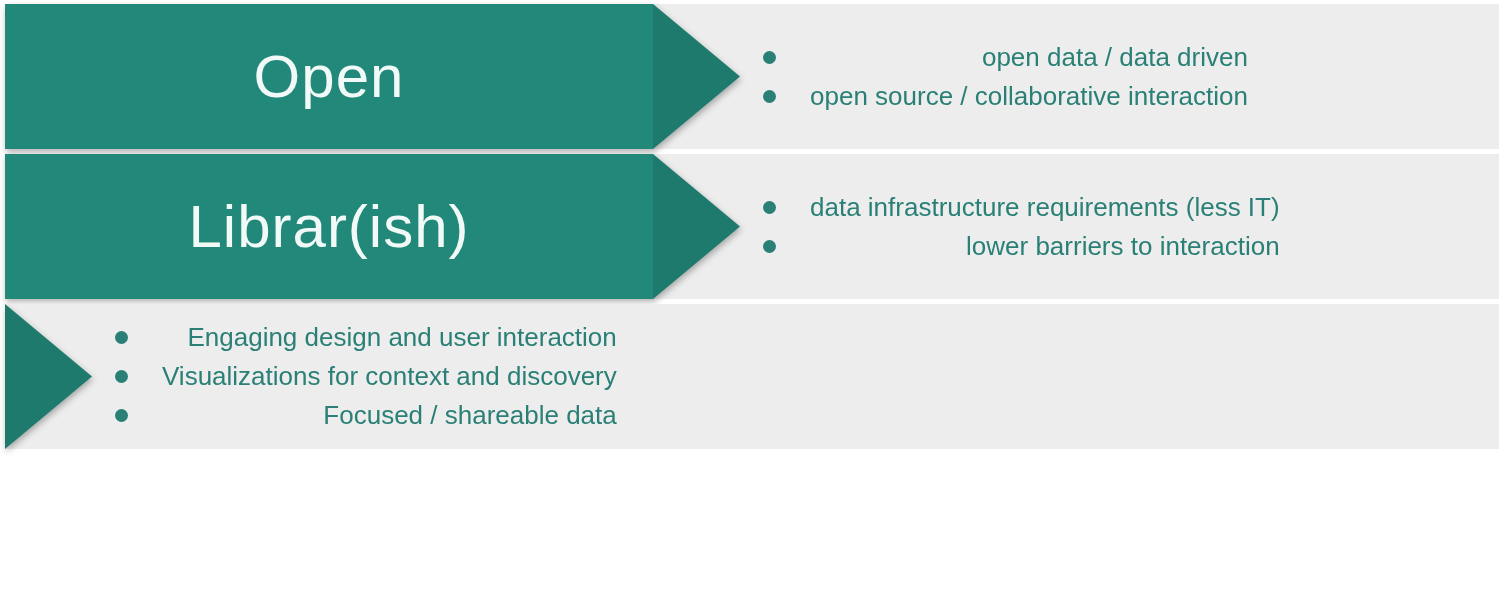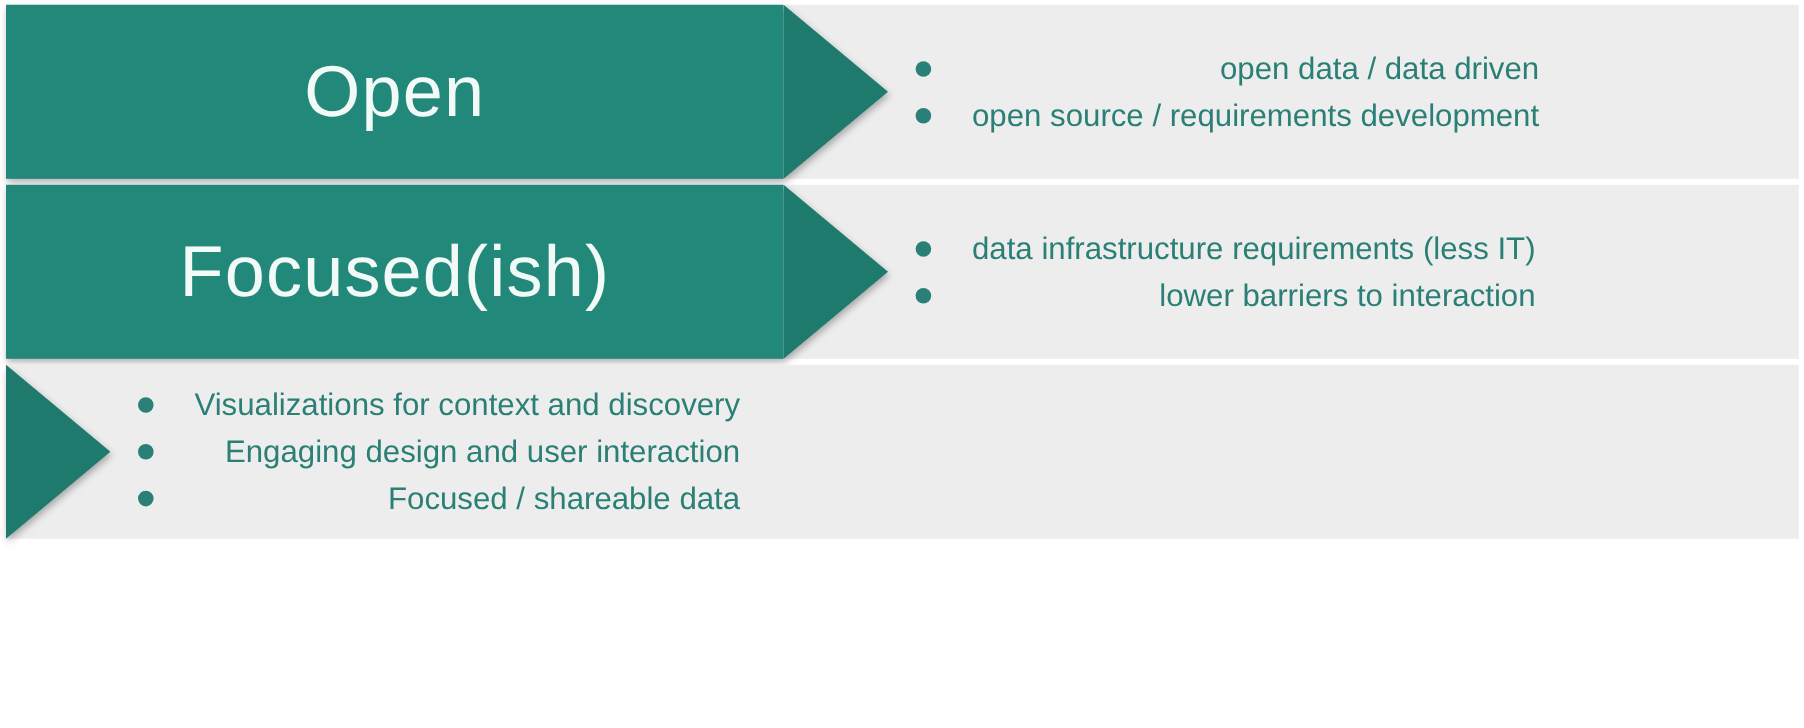--- a/index.html
+++ b/index.html
@@ -81,42 +81,42 @@
 
   <div class="row">
     <div class="banner">
       <div class="banner-rect">
         <span class="banner-label">Open</span>
       </div>
       <div class="banner-tip"></div>
     </div>
     <ul class="bullets">
       <li><span class="dot"></span><span>open data / data driven</span></li>
-      <li><span class="dot"></span><span>open source / requirements development</span></li>
+      <li><span class="dot"></span><span>open source / collaborative interaction</span></li>
     </ul>
   </div>
 
   <div class="row">
     <div class="banner">
       <div class="banner-rect">
-        <span class="banner-label">Focused(ish)</span>
+        <span class="banner-label">Librar(ish)</span>
       </div>
       <div class="banner-tip"></div>
     </div>
     <ul class="bullets">
       <li><span class="dot"></span><span>data infrastructure requirements (less IT)</span></li>
       <li><span class="dot"></span><span>lower barriers to interaction</span></li>
     </ul>
   </div>
 
 
   <div class="row">
     <div class="banner">
       <div class="banner-tip"></div>
     </div>
     <ul class="bullets">
+      <li><span class="dot"></span><span>Engaging design and user interaction</span></li>
       <li><span class="dot"></span><span>Visualizations for context and discovery</span></li>
-      <li><span class="dot"></span><span>Engaging design and user interaction</span></li>
       <li><span class="dot"></span><span>Focused / shareable data</span></li>
     </ul>
   </div>
 
 </div>
 
 </body></html>

